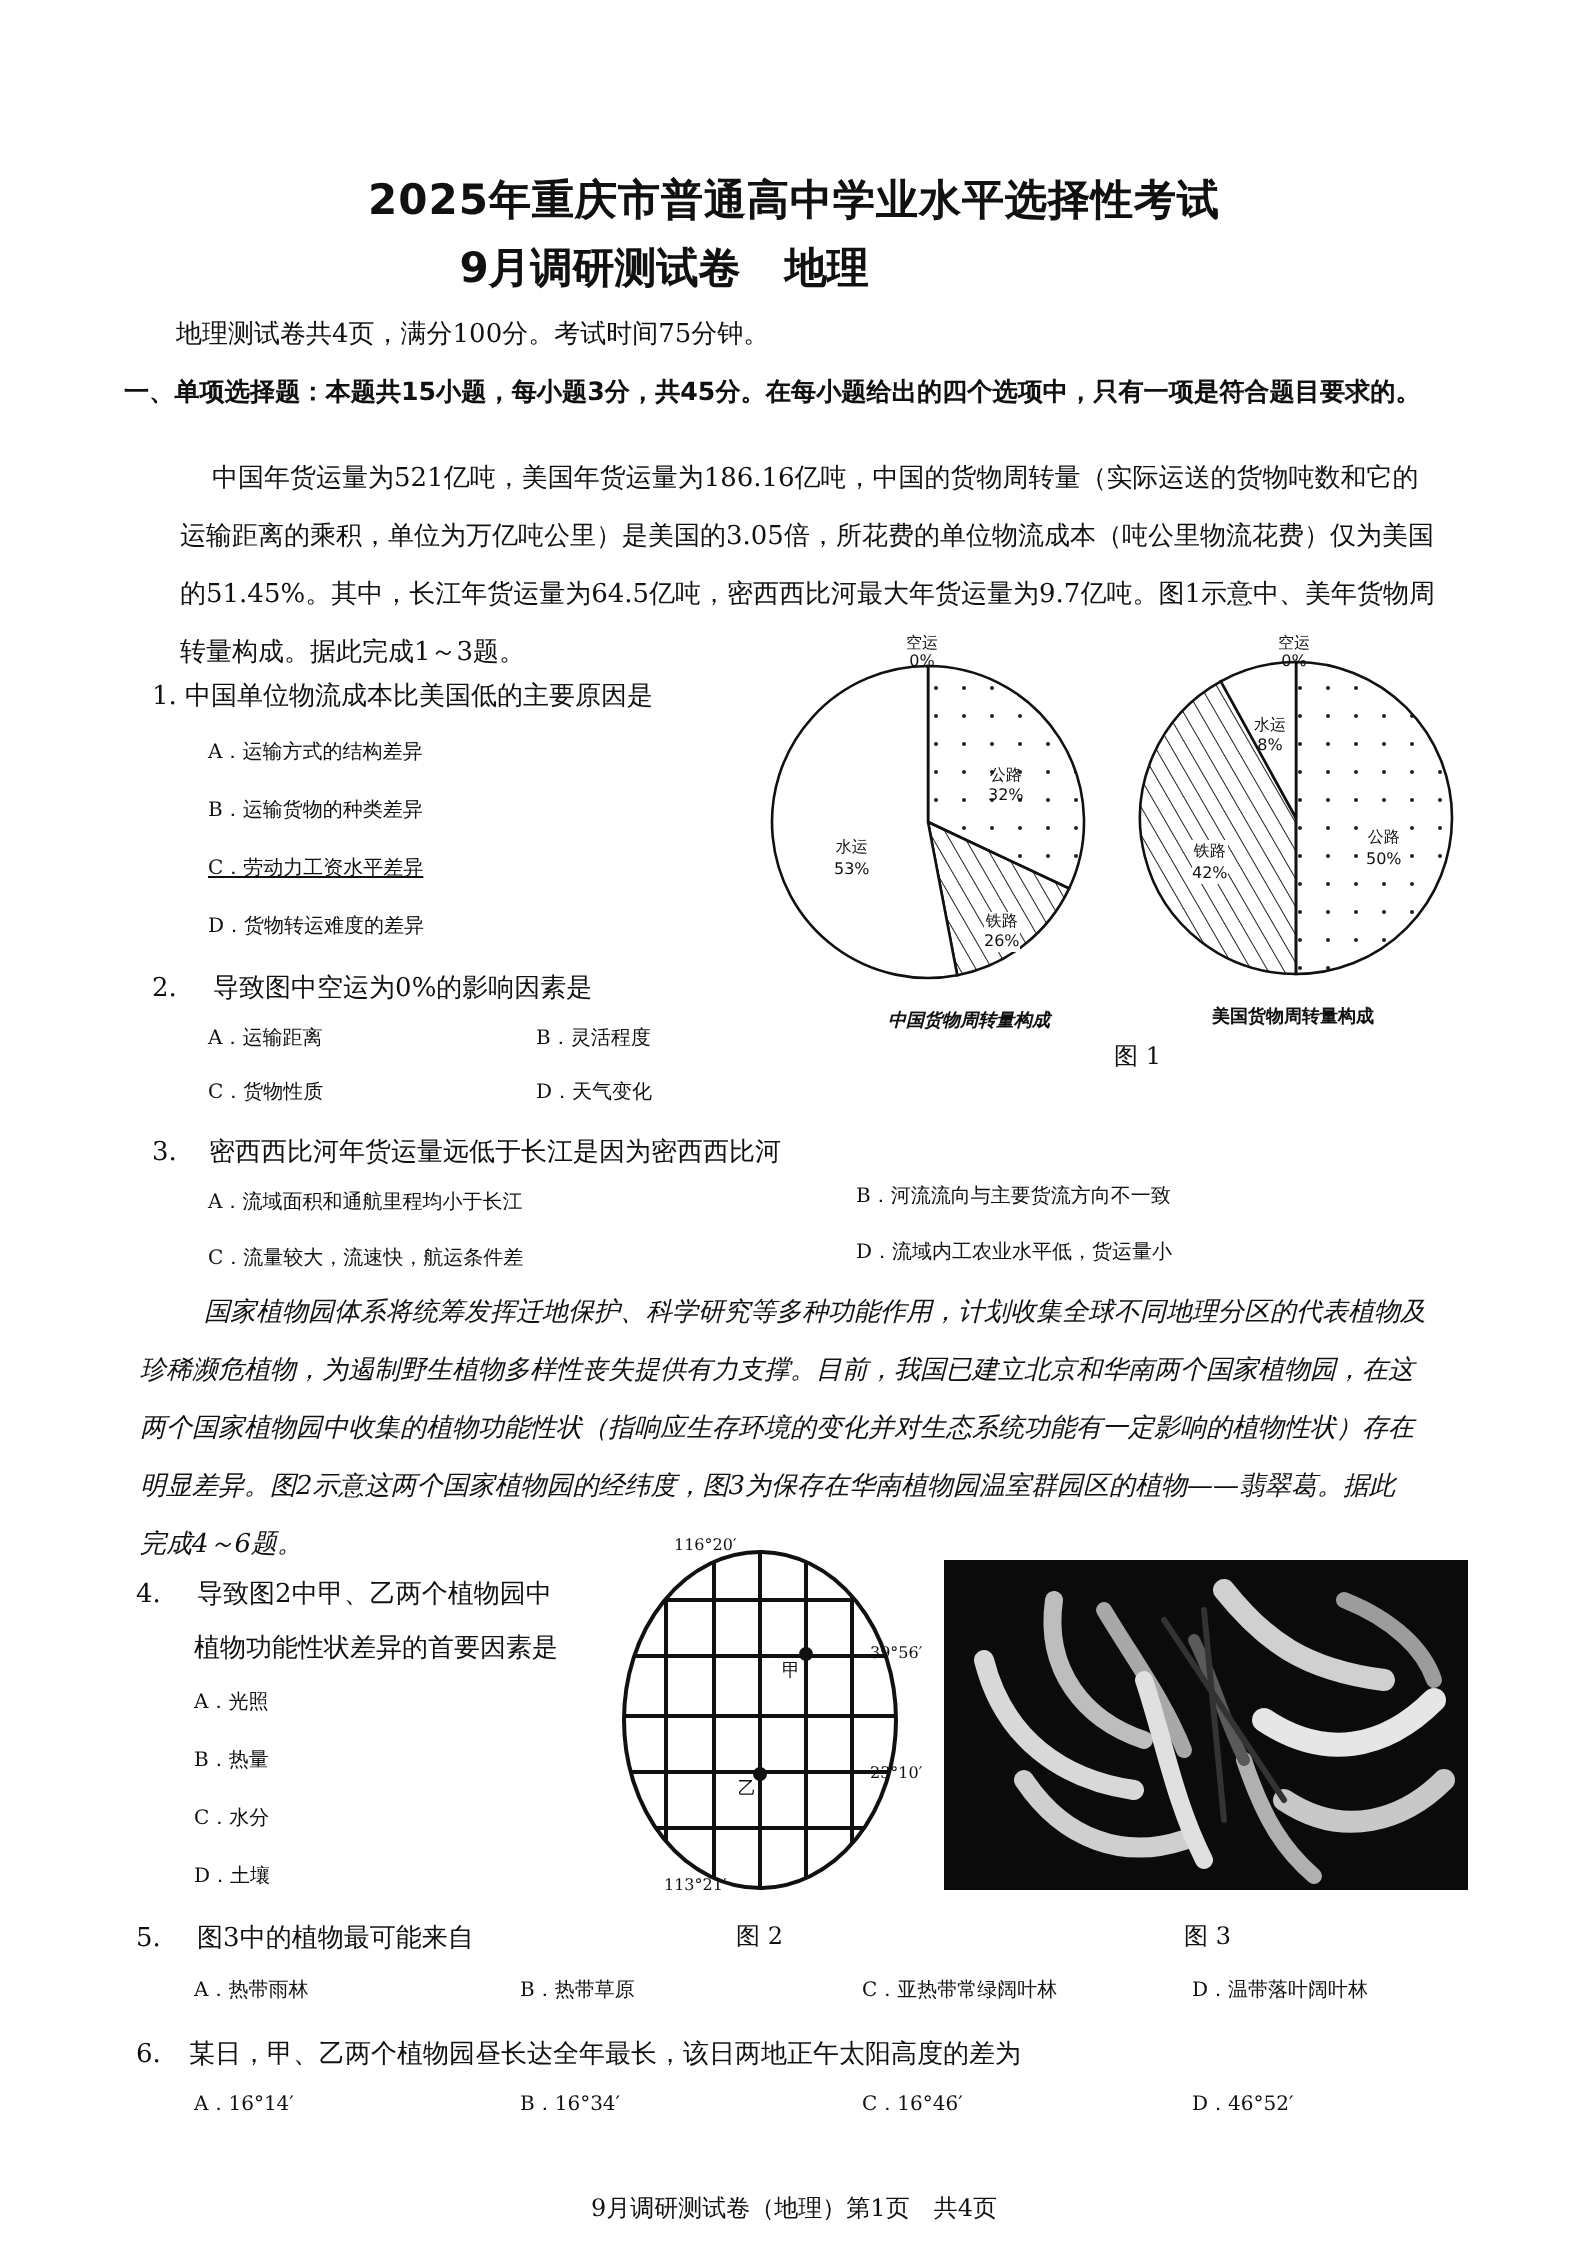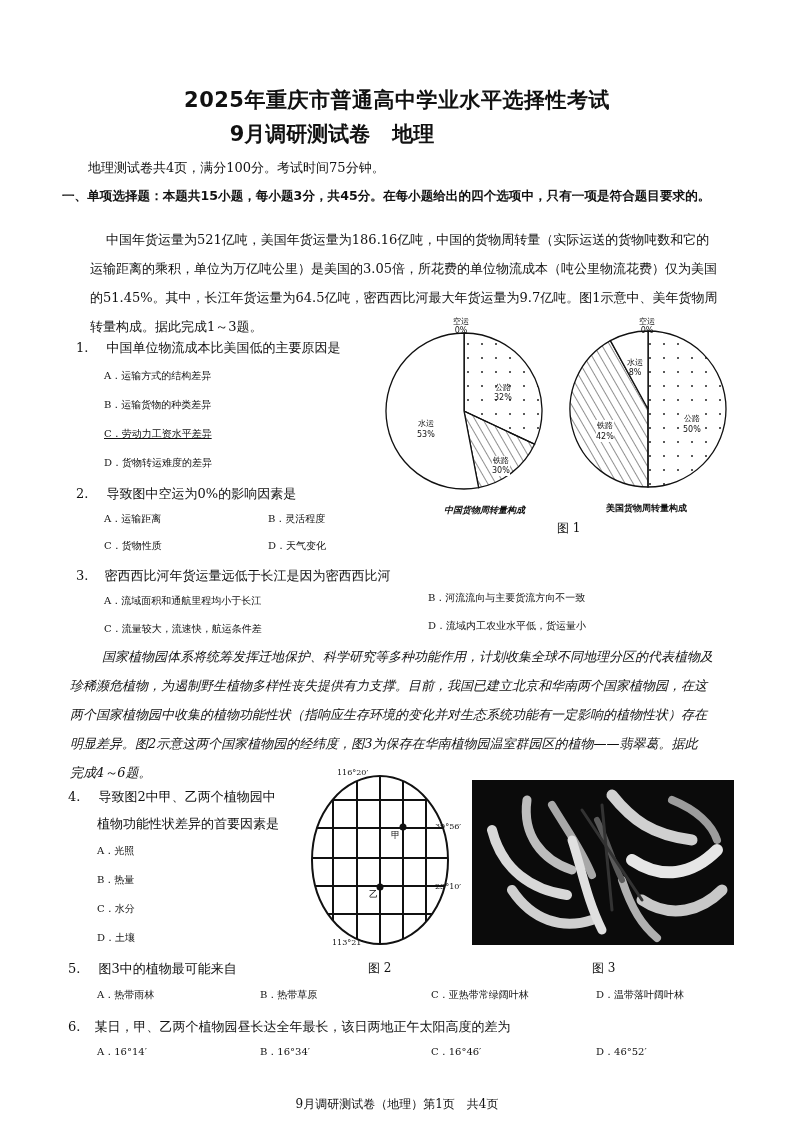--- a/index.html
+++ b/index.html
@@ -34,21 +34,21 @@
 
 <div class="abs para" style="left:90px; top:211px;margin-top:14px;">
   <p style="text-indent:16px;">中国年货运量为521亿吨，美国年货运量为186.16亿吨，中国的货物周转量（实际运送的货物吨数和它的</p>
   <p>运输距离的乘积，单位为万亿吨公里）是美国的3.05倍，所花费的单位物流成本（吨公里物流花费）仅为美国</p>
   <p>的51.45%。其中，长江年货运量为64.5亿吨，密西西比河最大年货运量为9.7亿吨。图1示意中、美年货物周</p>
   <p>转量构成。据此完成1～3题。</p>
 </div>
 
 <div class="abs q" style="left:76px; top:339px;">
   <span>1.</span>
-  <span style="margin-left:14px;text-align:center;">中国单位物流成本比美国低的主要原因是</span>
+  <span style="text-align:center;">中国单位物流成本比美国低的主要原因是</span>
 </div>
 <div class="abs opt" style="left:104px; top:369px;">A．运输方式的结构差异</div>
 <div class="abs opt" style="left:104px; top:398px;">B．运输货物的种类差异</div>
 <div class="abs opt" style="left:104px; top:427px;text-decoration:underline;">C．劳动力工资水平差异</div>
 <div class="abs opt" style="left:104px; top:456px;">D．货物转运难度的差异</div>
 
 <div class="abs q" style="left:76px; top:485px;">
   <span>2.</span>
   <span style="margin-left:14px;">导致图中空运为0%的影响因素是</span>
 </div>
@@ -83,21 +83,21 @@
 <div class="abs pie-label" style="left:453px; top:317px; text-align:center; line-height:9px;">
   <div>空运</div>
   <div>0%</div>
 </div>
 <div class="abs pie-label" style="left:494px; top:383px; text-align:center; line-height:10px;">
   <div>公路</div>
   <div>32%</div>
 </div>
 <div class="abs pie-label" style="left:492px; top:456px; text-align:center; line-height:10px; background:#fff;">
   <div>铁路</div>
-  <div>30%</div>
+  <div>26%</div>
 </div>
 <div class="abs pie-label" style="left:417px; top:418px; text-align:center; line-height:11px;">
   <div>水运</div>
   <div>53%</div>
 </div>
 <div class="abs pie-label" style="left:639px; top:317px; text-align:center; line-height:9px;">
   <div>空运</div>
   <div>0%</div>
 </div>
 <div class="abs pie-label" style="left:683px; top:413px; text-align:center; line-height:11px; background:#fff;">

